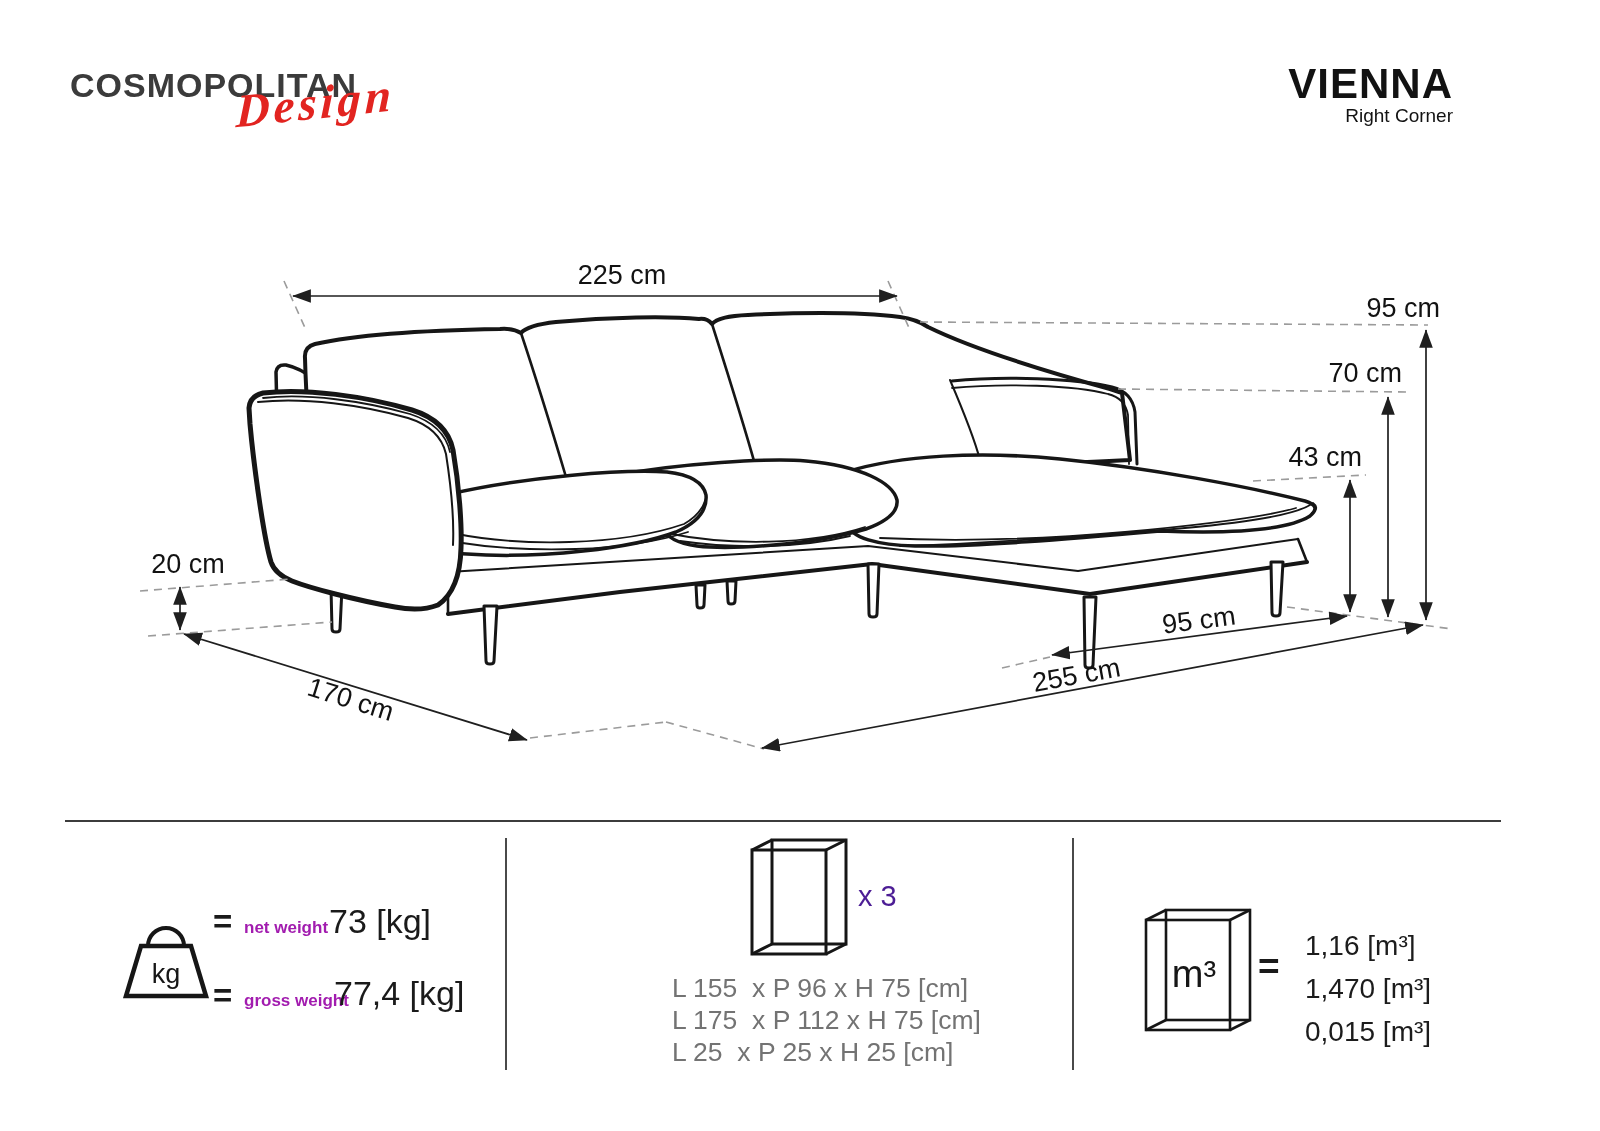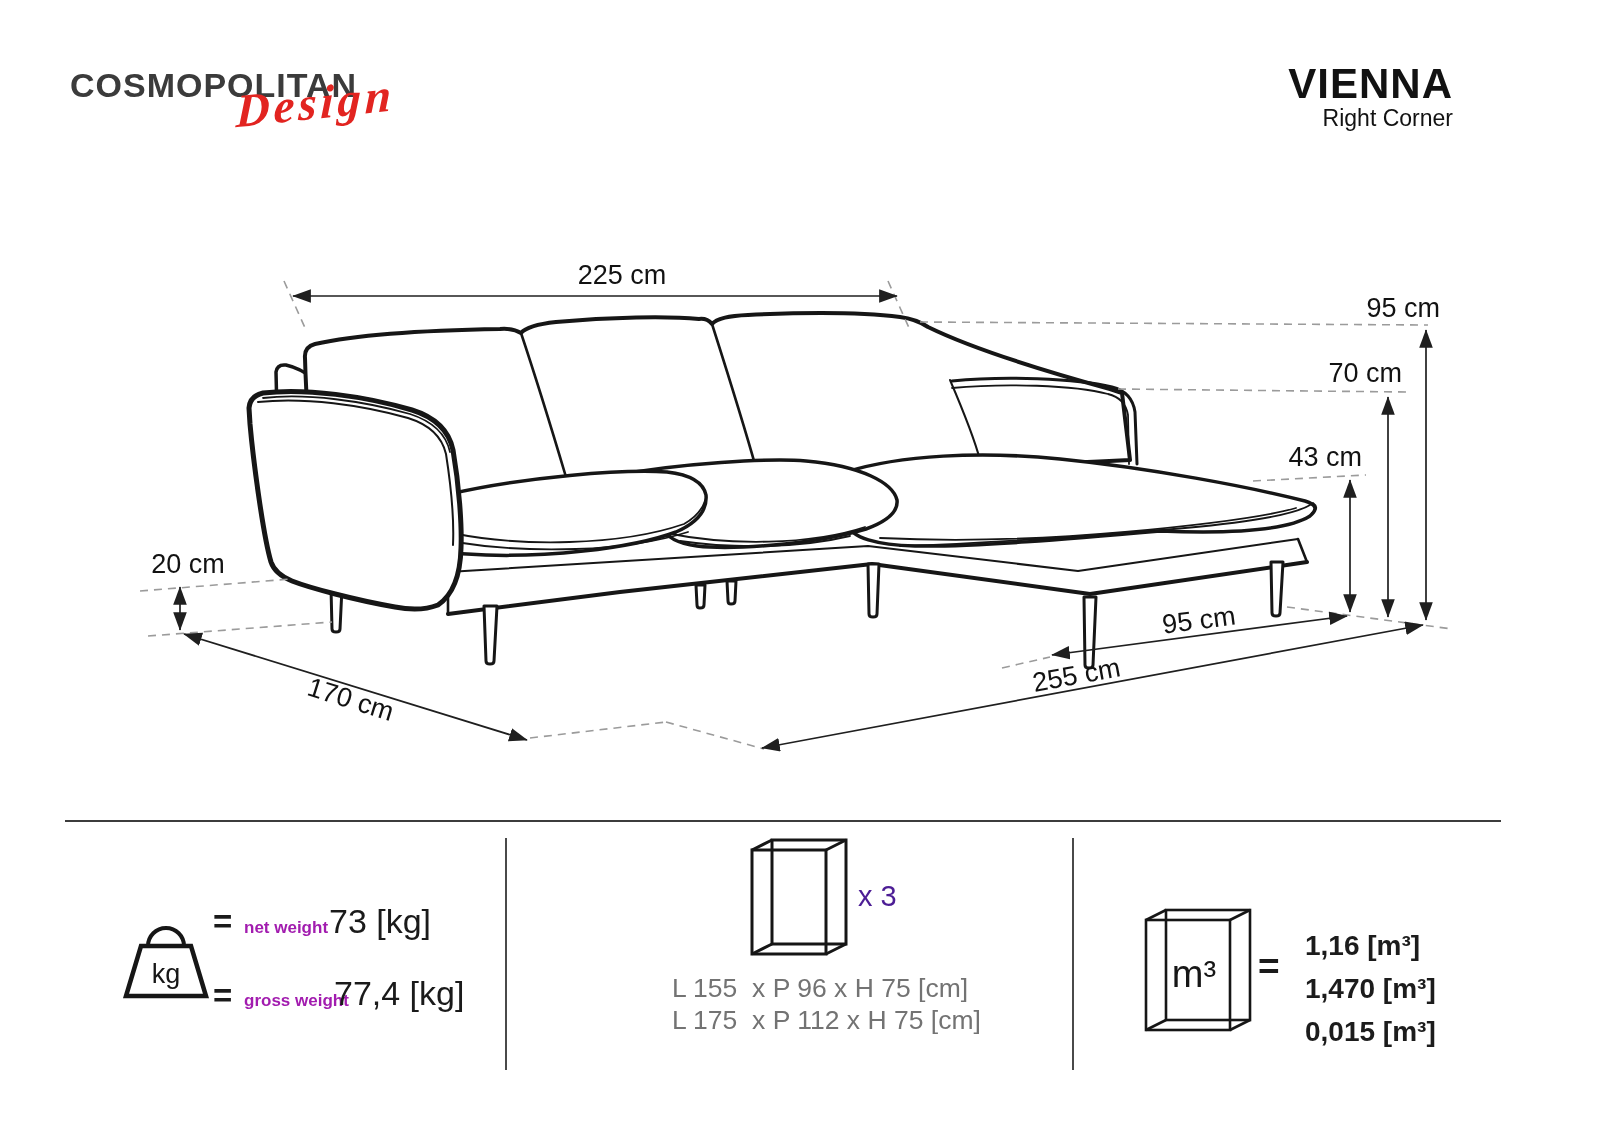--- a/index.html
+++ b/index.html
@@ -6,21 +6,21 @@
   .page{position:relative;width:1600px;height:1131px;background:#fff;overflow:hidden;
         font-family:"Liberation Sans",sans-serif;color:#121212;}
   
   .logo-name{position:absolute;left:70px;top:66px;font-size:34px;font-weight:bold;
              letter-spacing:1px;color:#3b3b3b;}
   .logo-script{position:absolute;left:236px;top:84px;font-family:"Liberation Serif",serif;
              font-style:italic;font-weight:bold;font-size:47px;letter-spacing:4px;color:#e22420;
              transform:rotate(-6deg) skewX(-8deg);transform-origin:left center;}
   .title-name{position:absolute;right:147px;top:60px;font-size:42px;font-weight:bold;
              letter-spacing:1px;text-align:left;}
-  .title-variant{position:absolute;right:147px;top:105px;font-size:23px;text-align:right;}
+  .title-variant{position:absolute;right:147px;top:105px;font-size:19px;text-align:right;}
   
   .diagram{position:absolute;left:0;top:0;width:1600px;height:1131px;}
   .s-outline{stroke:#161616;fill:#fff;stroke-linejoin:round;stroke-linecap:round;}
   .sw5{stroke-width:5;} .sw4{stroke-width:4;} .sw35{stroke-width:3.5;} .sw3{stroke-width:3;}
   .s-line{stroke:#161616;fill:none;stroke-linejoin:round;stroke-linecap:round;}
   .sw26{stroke-width:2.6;} .sw2{stroke-width:2;} .sw18{stroke-width:1.8;}
   .dash{stroke:#9b9b9b;stroke-width:1.6;stroke-dasharray:8 6;fill:none;}
   .dim{stroke:#1f1f1f;stroke-width:1.7;fill:none;
        marker-start:url(#ah);marker-end:url(#ah);}
   .dtext{font-size:27px;fill:#121212;font-family:"Liberation Sans",sans-serif;}
@@ -174,30 +174,31 @@
     <g fill="none" stroke="#161616" stroke-width="3" stroke-linejoin="miter">
       <rect x="4" y="14" width="74" height="104"></rect>
       <rect x="24" y="4" width="74" height="104"></rect>
       <path d="M4,14 L24,4 M78,14 L98,4 M4,118 L24,108 M78,118 L98,108"></path>
     </g>
   </svg>
   <span class="abs x3" style="left:858px;top:880px;">x 3</span>
   <div class="abs pkg-lines" style="left:672px;top:972px;">
     <div>L 155  x P 96 x H 75 [cm]</div>
     <div>L 175  x P 112 x H 75 [cm]</div>
+    <div>L 25  x P 25 x H 25 [cm]</div>
   </div>
 
   <svg class="abs" style="left:1142px;top:905px;" width="110" height="128" viewBox="0 0 110 128">
     <g fill="none" stroke="#161616" stroke-width="2.6" stroke-linejoin="miter">
       <rect x="4" y="15" width="84" height="110"></rect>
       <rect x="24" y="5" width="84" height="110"></rect>
       <path d="M4,15 L24,5 M88,15 L108,5 M4,125 L24,115 M88,125 L108,115"></path>
     </g>
     <text x="52" y="82" text-anchor="middle" font-size="38" fill="#161616">m³</text>
   </svg>
   <span class="abs eq" style="left:1258px;top:946px;font-size:37px;">=</span>
-  <div class="abs vol-lines" style="left:1305px;top:924px;font-weight:bold;">
+  <div class="abs vol-lines" style="left:1305px;top:924px;">
     <div>1,16 [m³]</div>
     <div>1,470 [m³]</div>
     <div>0,015 [m³]</div>
   </div>
 
 </div>
 
 </body></html>

